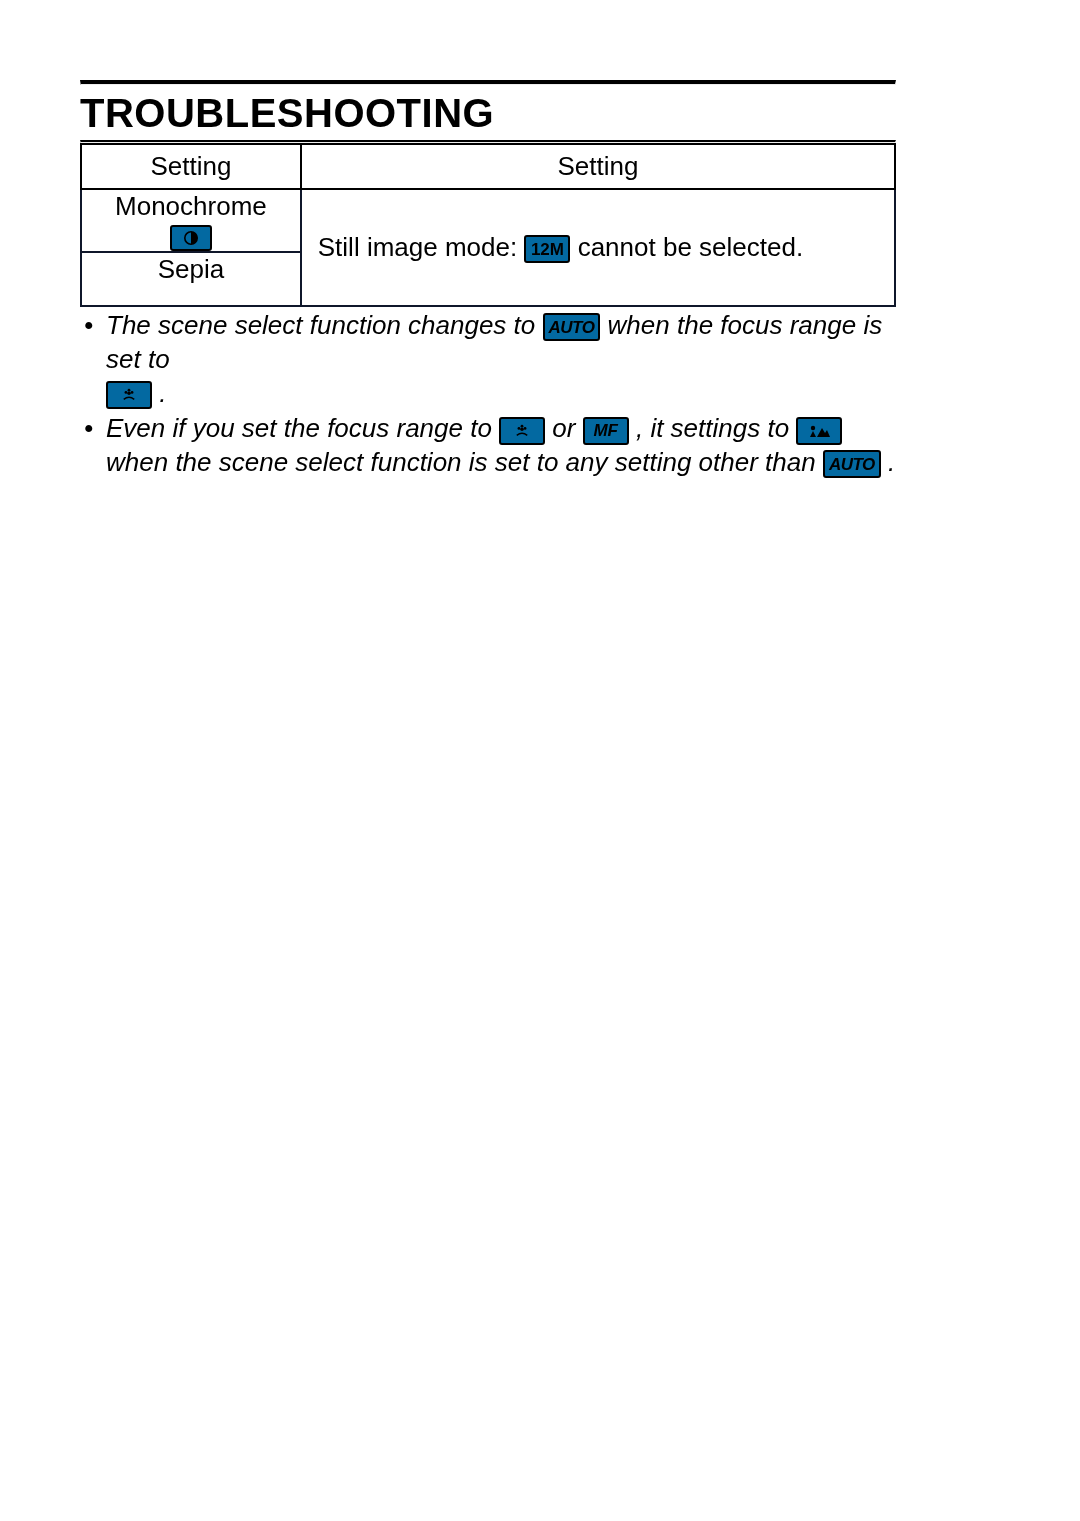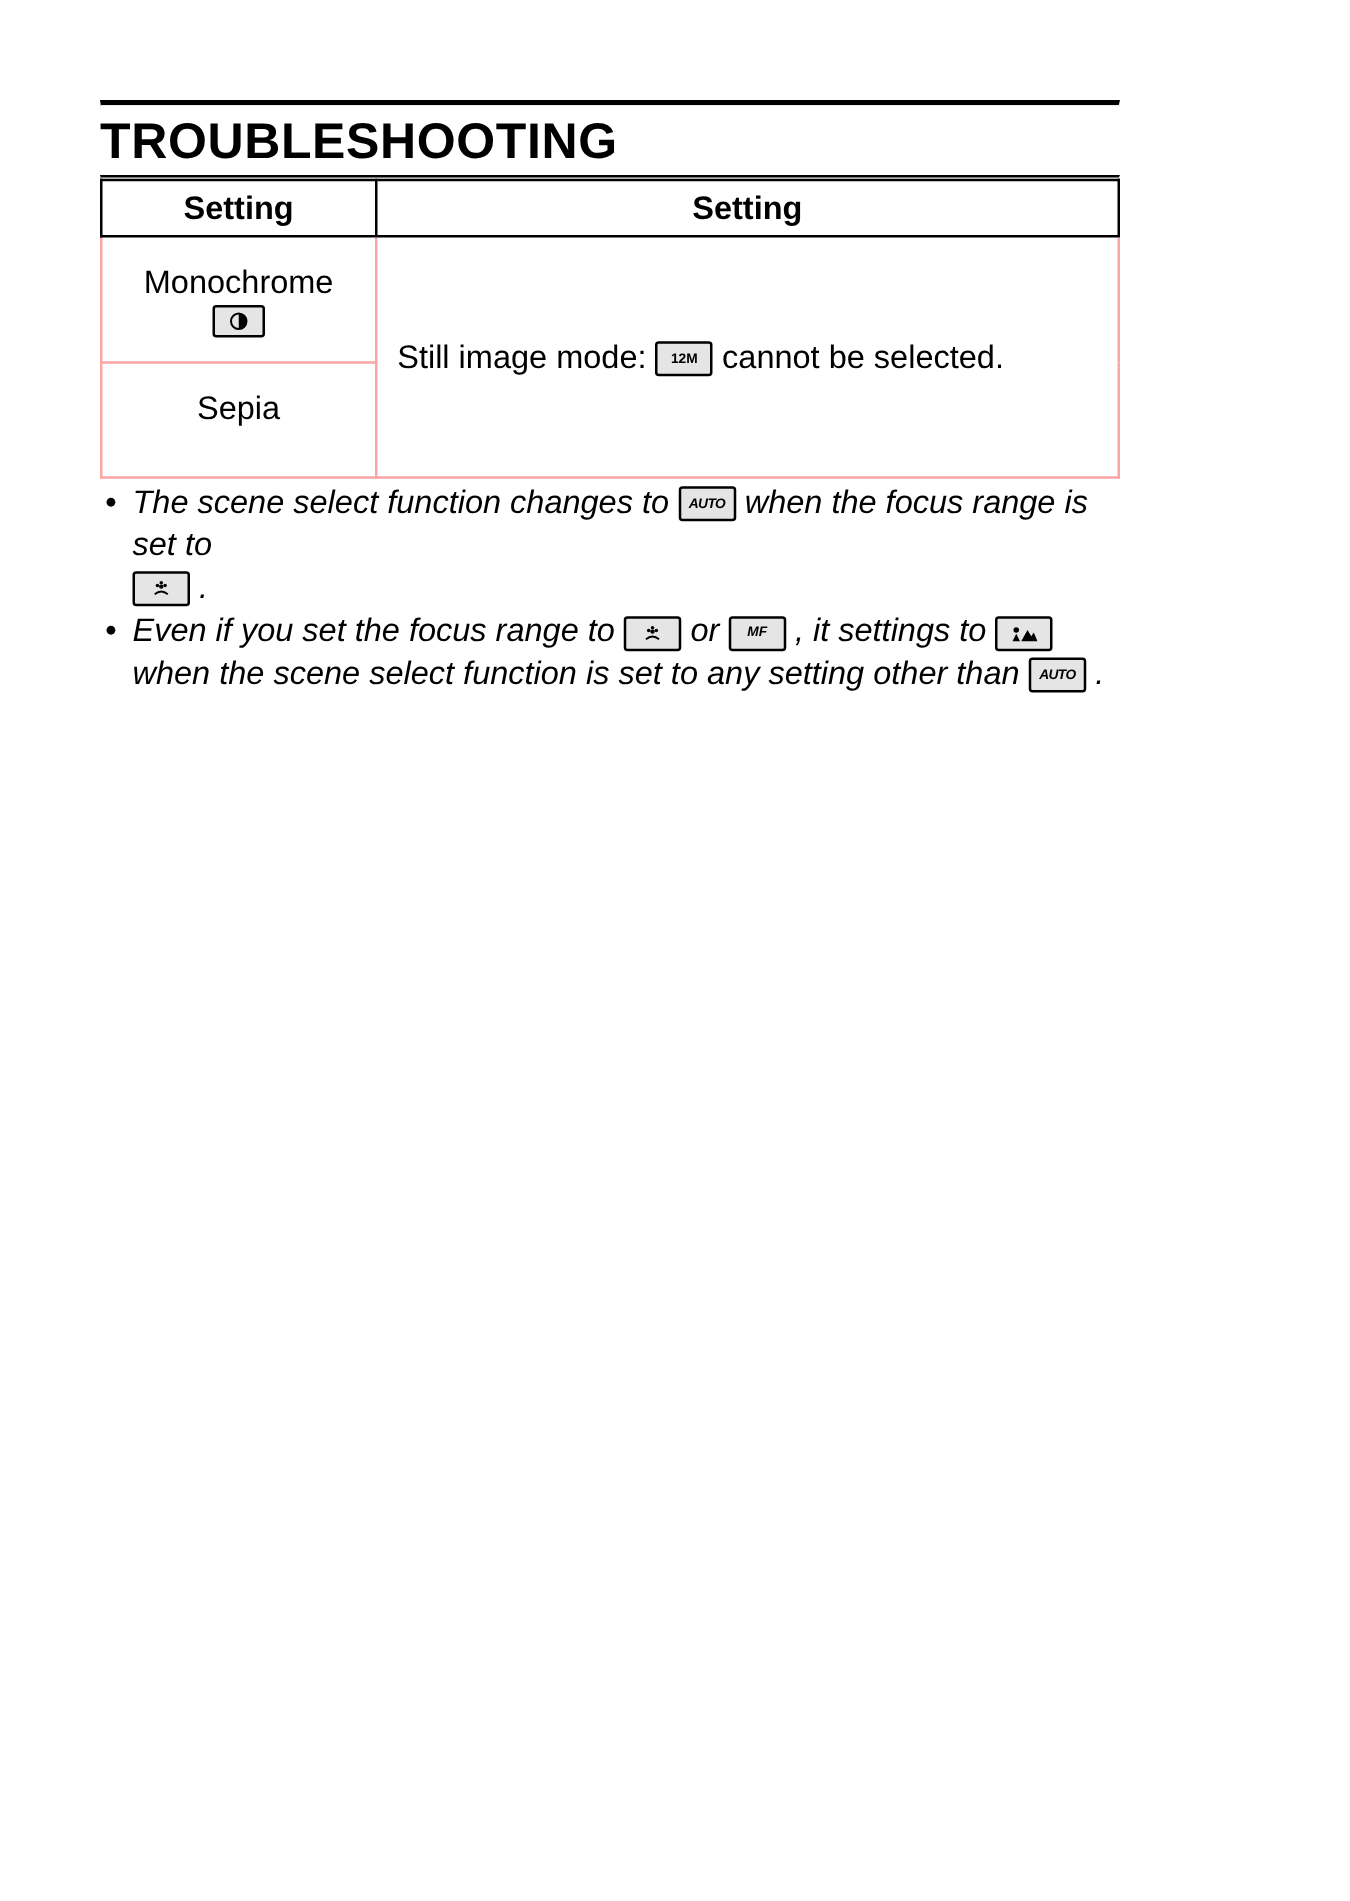--- a/index.html
+++ b/index.html
@@ -38,26 +38,26 @@
     margin: 10px 0 12px 0;
   }
   table.filter {
     border-collapse: collapse;
     width: 100%;
   }
   table.filter th {
     border: 2px solid #000;
     padding: 6px 10px;
     font-size: 26px;
-    font-weight: bold;
+    font-weight: normal;
     text-align: center;
   }
   table.filter td {
-    border: 2px solid #fca5a5;
-    padding: 19px 10px;
+    border: 2px solid #0f172a;
+    padding: 0 10px;
     font-size: 26px;
     text-align: center;
     vertical-align: middle;
     line-height: 1.25;
   }
   table.filter td.remarks {
     text-align: left;
     padding-left: 16px;
   }
   .col-setting {
@@ -74,25 +74,25 @@
   }
   .icon-box {
     display: inline-flex;
     align-items: center;
     justify-content: center;
     border: 2px solid #000;
     border-radius: 3px;
     height: 24px;
     min-width: 34px;
     padding: 0 4px;
-    font-size: 11px;
+    font-size: 17px;
     font-weight: bold;
     font-family: Arial, Helvetica, sans-serif;
     line-height: 1;
-    background: #e5e5e5;
+    background: #0369a1;
     vertical-align: middle;
   }
   .icon-box.small {
     height: 22px;
     min-width: 30px;
   }
   .about-heading {
     font-size: 36px;
     font-weight: bold;
     line-height: 1.2;

